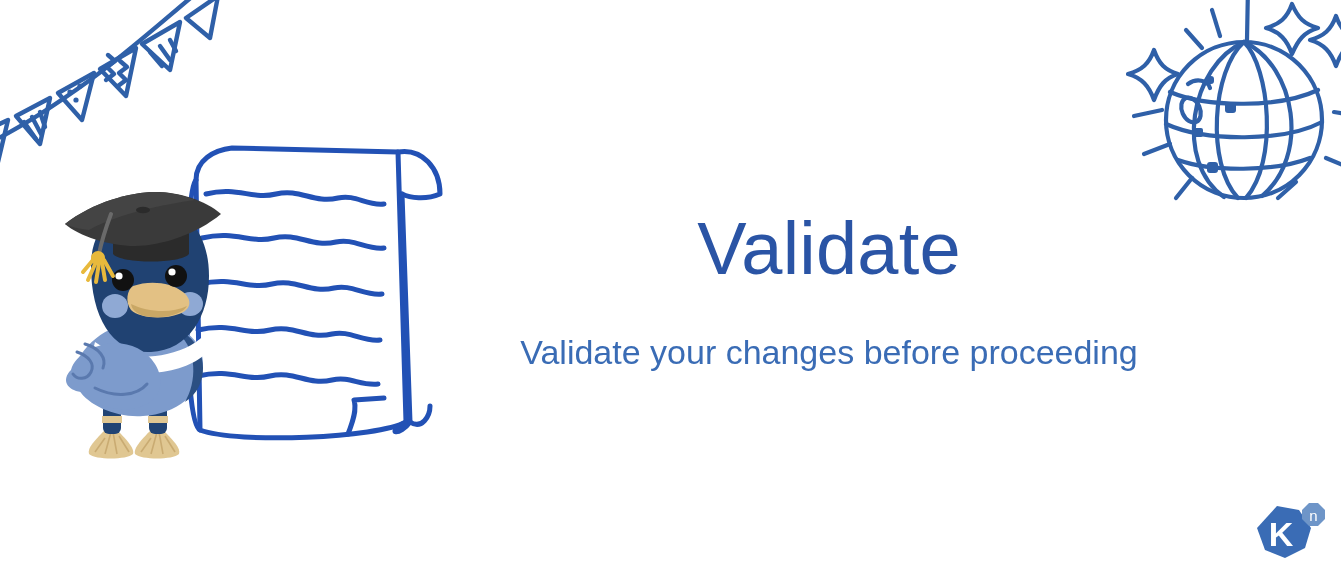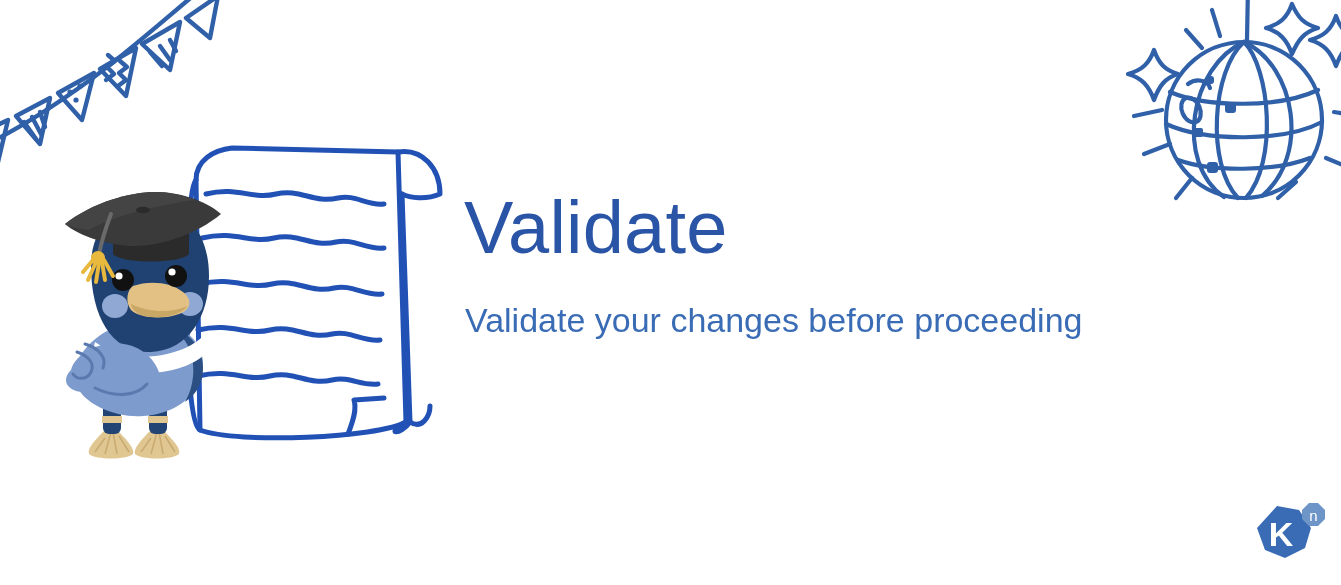--- a/index.html
+++ b/index.html
@@ -25,36 +25,36 @@
   }
   #bunting      { left: -6px;  top: -6px;  width: 230px; height: 190px; }
   #discoball    { left: 1120px; top: -8px;  width: 228px; height: 235px; }
   #scroll-art   { left: 178px; top: 138px; width: 285px; height: 310px; }
   #bird-art     { left: 55px;  top: 192px; width: 175px; height: 275px; }
 
   
   #text-block {
     position: absolute;
     left: 464px;
-    top: 188px;
+    top: 209px;
     width: 730px;
-    text-align: left;
+    text-align: center;
   }
   #page-title {
     margin: 0;
     font-family: "Liberation Sans", sans-serif;
     font-size: 74px;
     font-weight: 300;
     line-height: 1.08;
     letter-spacing: 0.2px;
     color: #2a54a5;
     white-space: nowrap;
   }
   #page-subtitle {
-    margin: 1px;
+    margin: 12px;
     padding-top: 32px;
     font-family: "Liberation Sans", sans-serif;
     font-size: 34px;
     font-weight: 400;
     line-height: 1.15;
     color: #3a6cb5;
     white-space: nowrap;
   }
 
   

